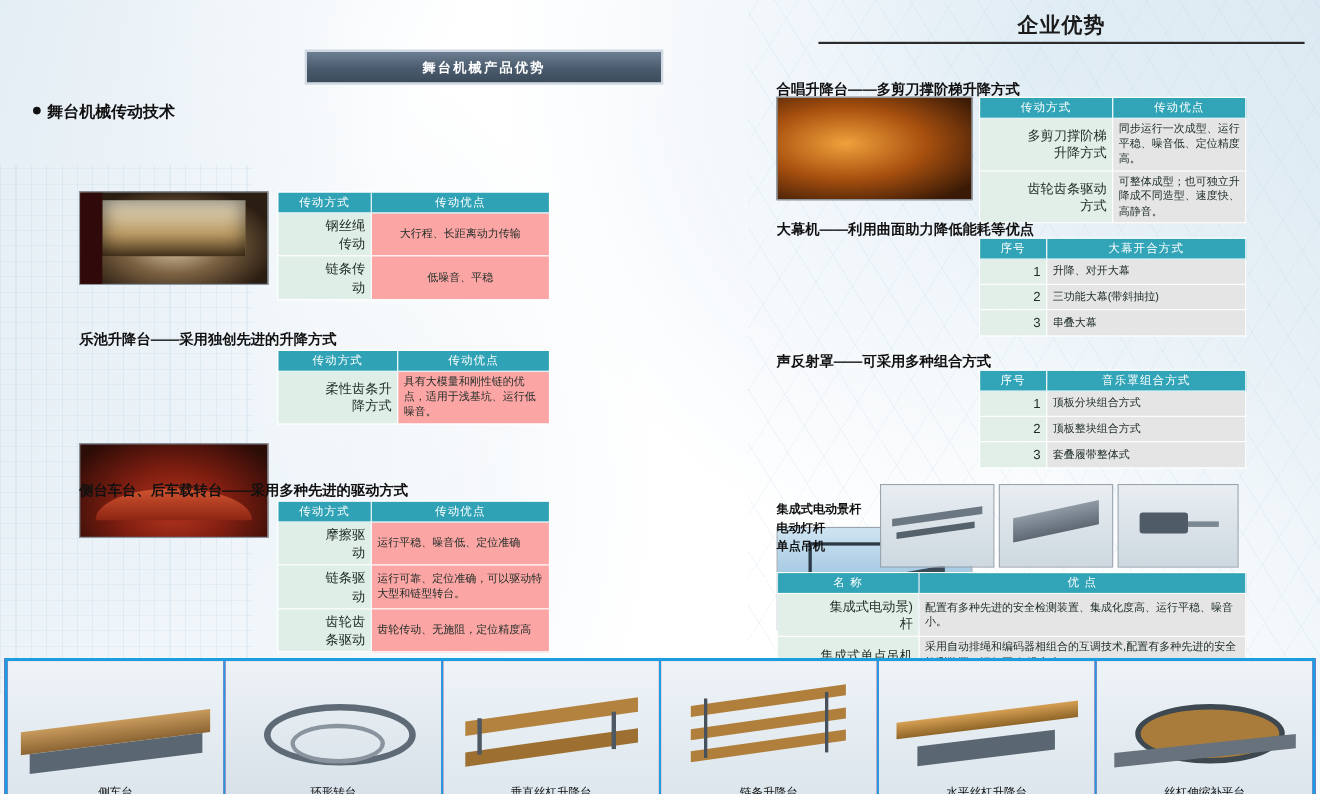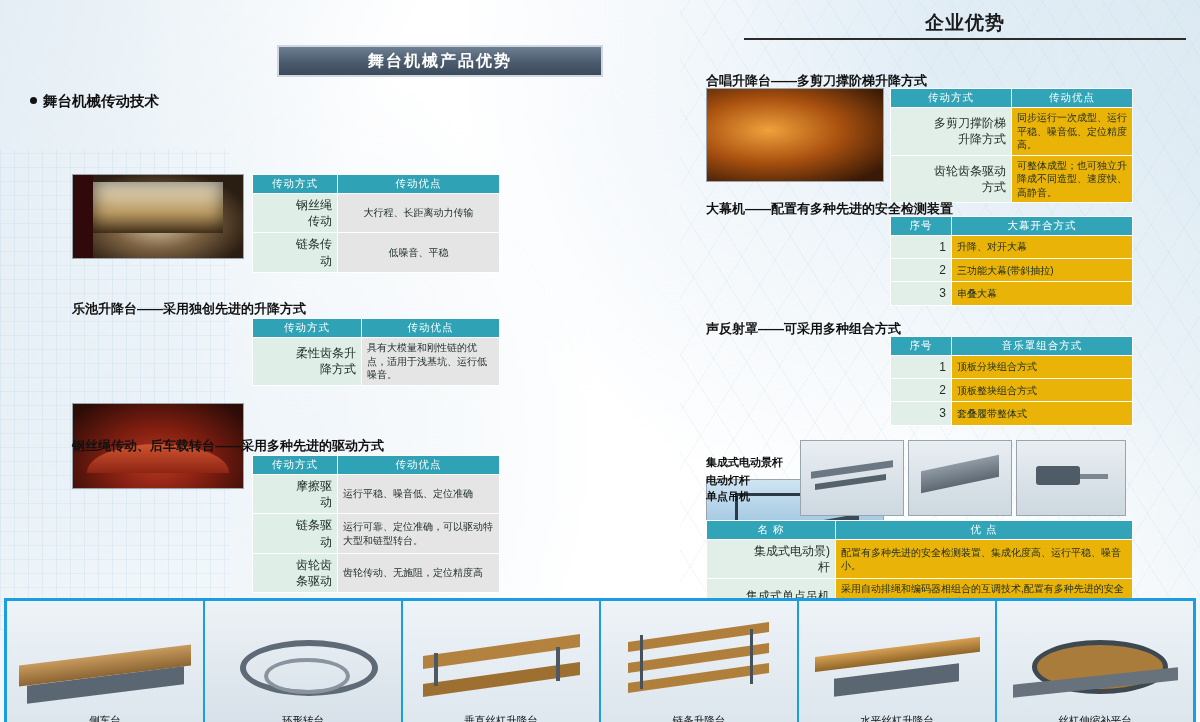--- a/index.html
+++ b/index.html
@@ -42,21 +42,21 @@
   .corp-rule{position:absolute;left:744px;top:38px;width:442px;height:2px;background:#2b2b2b;}
 
   
   .left-banner{
     position:absolute;left:277px;top:45px;width:326px;height:32px;
     background:linear-gradient(180deg,#6d7f92 0%,#4a5b6d 55%,#3b4b5c 100%);
     border:2px solid #cfd8e0;
     box-sizing:border-box;
     display:flex;align-items:center;justify-content:center;
   }
-  .left-banner span{color:#ffffff;font-size:16px;font-weight:bold;letter-spacing:2px;font-family:Liberation Mono, monospace;}
+  .left-banner span{color:#ffffff;font-size:12px;font-weight:bold;letter-spacing:2px;font-family:Liberation Mono, monospace;}
 
   .bullet-head{
     position:absolute;left:30px;top:92px;font-size:14.5px;font-weight:bold;color:#111;
   }
   .bullet-head .dot{display:inline-block;width:7px;height:7px;border-radius:50%;
     background:#111;margin-right:6px;vertical-align:2px;}
 
   
   .blk-title{position:absolute;font-size:13px;font-weight:bold;color:#111;white-space:nowrap;}
 
@@ -64,27 +64,27 @@
 
   table.t{position:absolute;border-collapse:collapse;font-size:10.5px;color:#1c2b24;table-layout:fixed;}
   table.t th{
     background:#2fa2b5;color:#ffffff;font-weight:normal;font-size:10.5px;
     border:1px solid #ffffff;padding:2px 2px;text-align:center;letter-spacing:1px;
   }
   table.t td{
     border:1px solid #ffffff;padding:3px 5px;vertical-align:middle;line-height:1.35;
   }
   table.t td.k{background:#dfeee6;text-align:right;font-size:12px;padding-left:39px;}
-  table.t td.v{background:#e5e5e5;font-size:10px;}
+  table.t td.v{background:#fca5a5;font-size:10px;}
   table.t td.c{text-align:center;}
 
   
   table.t2 th{background:#31a5b7;}
   table.t2 td.k{background:#e2efe8;}
-  table.t2 td.v{background:#eab308;}
+  table.t2 td.v{background:#e5e5e5;}
 
   
   .strip{
     position:absolute;left:4px;top:598px;width:1192px;height:135px;
     border:3px solid #1a9ee0;box-sizing:border-box;background:#ec4899;
     display:flex;
   }
   .strip .cell{
     flex:1;border-right:2px solid #1a9ee0;position:relative;overflow:hidden;
   }
@@ -189,21 +189,21 @@
       <th style="width:104px;">传动方式</th>
       <th>传动优点</th>
     </tr>
     <tr>
       <td class="k">柔性齿条升降方式</td>
       <td class="v">具有大模量和刚性链的优点，适用于浅基坑、运行低噪音。</td>
     </tr>
   </tbody>
     </table>
 
-  <div class="blk-title" style="left:72px;top:437px;">钢丝绳传动、后车载转台——采用多种先进的驱动方式</div>
+  <div class="blk-title" style="left:72px;top:437px;">侧台车台、后车载转台——采用多种先进的驱动方式</div>
   <div class="photo ph-dark" style="left:72px;top:455px;width:172px;height:92px;"></div>
   <table class="t" style="left:252px;top:455px;width:248px;">
     <tbody>
         <tr>
       <th style="width:80px;">传动方式</th>
       <th>传动优点</th>
     </tr>
     <tr>
       <td class="k">摩擦驱动</td>
       <td class="v">运行平稳、噪音低、定位准确</td>
@@ -231,21 +231,21 @@
       <td class="k">多剪刀撑阶梯升降方式</td>
       <td class="v" rowspan="1">同步运行一次成型、运行平稳、噪音低、定位精度高。</td>
     </tr>
     <tr>
       <td class="k">齿轮齿条驱动方式</td>
       <td class="v">可整体成型；也可独立升降成不同造型、速度快、高静音。</td>
     </tr>
   </tbody>
     </table>
 
-  <div class="blk-title" style="left:706px;top:200px;">大幕机——配置有多种先进的安全检测装置</div>
+  <div class="blk-title" style="left:706px;top:200px;">大幕机——利用曲面助力降低能耗等优点</div>
   <div class="photo ph-blue" style="left:706px;top:216px;width:178px;height:94px;">
     <div class="bar" style="left:16%;top:14%;width:3px;height:60%;"></div>
     <div class="bar" style="left:16%;top:14%;width:56%;height:3px;"></div>
     <div class="bar" style="left:34%;top:46%;width:52%;height:30%;background:#3b4a57;transform:skewY(-10deg);"></div>
   </div>
   <table class="t t2" style="left:890px;top:216px;width:243px;">
     <tbody>
         <tr>
       <th style="width:56px;">序号</th>
       <th>大幕开合方式</th>

